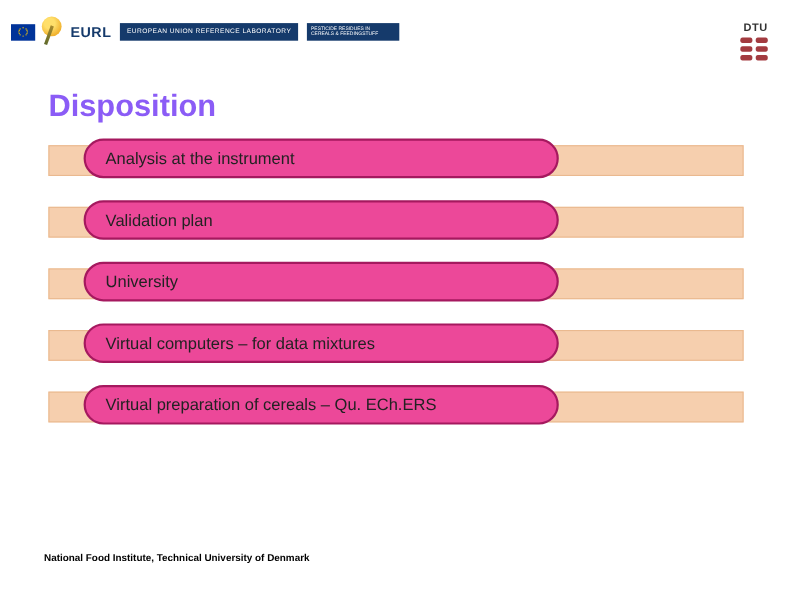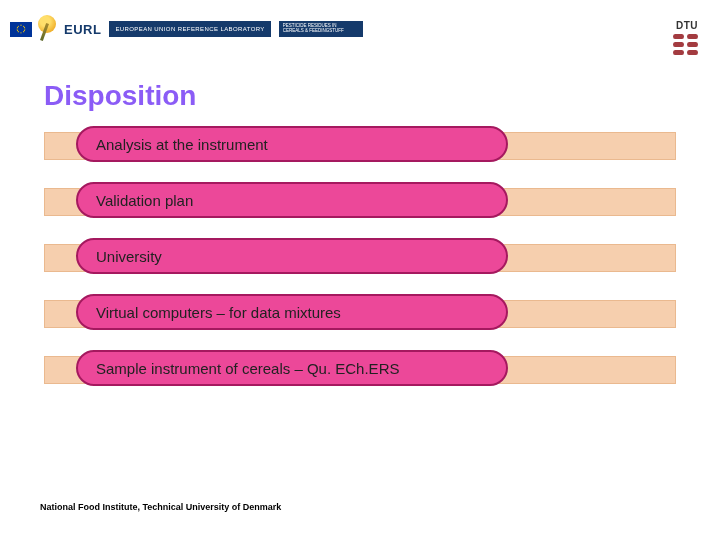--- a/index.html
+++ b/index.html
@@ -248,18 +248,18 @@
   </div>
   <div class="row">
     <div class="bar-bg"></div>
     <div class="pill">
       <span>Virtual computers – for data mixtures</span>
     </div>
   </div>
   <div class="row">
     <div class="bar-bg"></div>
     <div class="pill">
-      <span>Sample instrument of cereals – Qu. ECh.ERS</span>
+      <span>Virtual preparation of cereals – Qu. ECh.ERS</span>
     </div>
   </div>
 </div>
 
 <div class="footer">National Food Institute, Technical University of Denmark</div>
 
 </body></html>

